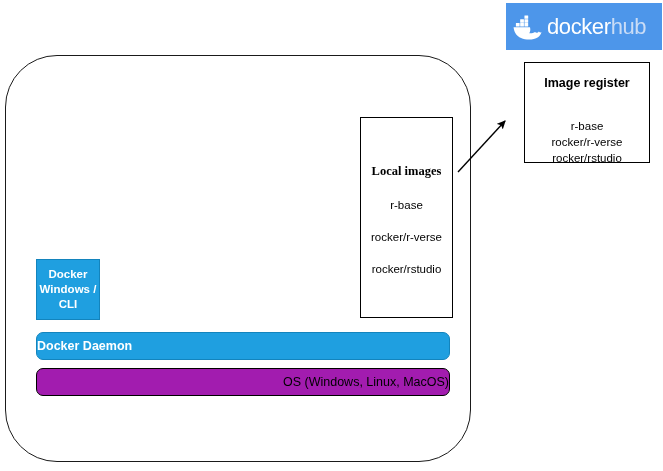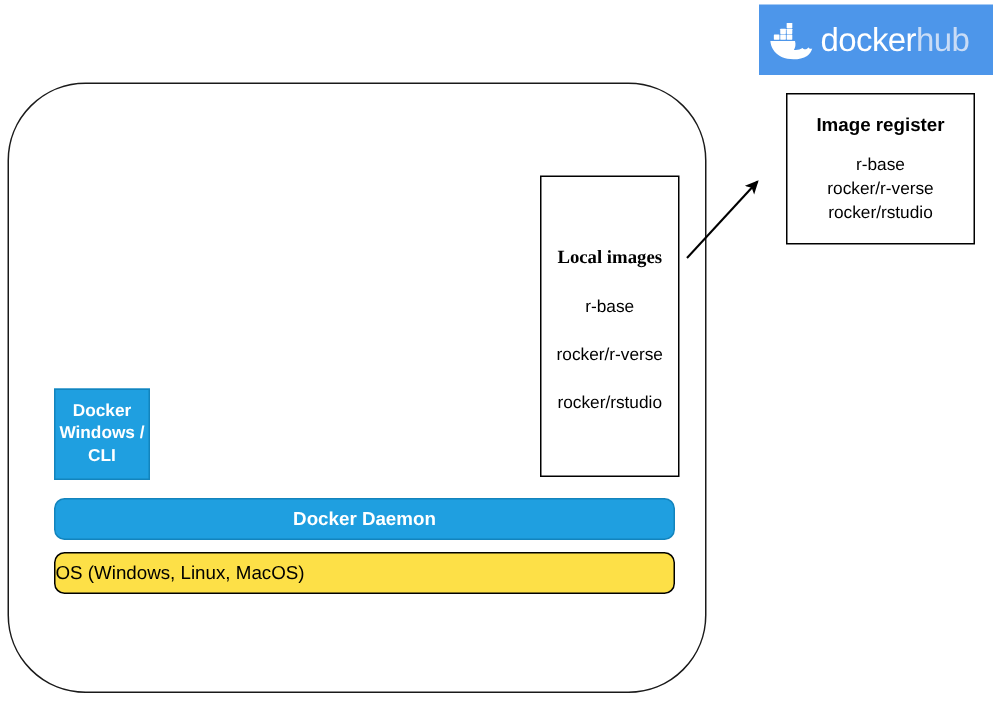--- a/index.html
+++ b/index.html
@@ -103,43 +103,42 @@
     left: 36px;
     top: 332px;
     width: 414px;
     height: 28px;
     background: #1f9fe0;
     border: 1px solid #1384bd;
     border-radius: 7px;
     box-sizing: border-box;
     display: flex;
     align-items: center;
-    justify-content: center;
   }
   #docker-daemon-label {
     font-size: 12.5px;
     font-weight: bold;
     color: #ffffff;
     white-space: nowrap;
   }
 
   
   #os-bar {
     position: absolute;
     left: 36px;
     top: 368px;
     width: 414px;
     height: 28px;
-    background: #fde047;
+    background: #a21caf;
     border: 1.3px solid #000000;
     border-radius: 7px;
     box-sizing: border-box;
     display: flex;
     align-items: center;
-    justify-content: flex-start;
+    justify-content: flex-end;
   }
   #os-label {
     font-size: 12.5px;
     color: #000000;
     white-space: nowrap;
   }
 
   
   #dockerhub-banner {
     position: absolute;
@@ -179,21 +178,21 @@
     background: #ffffff;
     box-sizing: border-box;
     text-align: center;
   }
   #image-register-title {
     font-size: 12.5px;
     font-weight: bold;
     color: #000000;
     white-space: nowrap;
     margin-top: 13px;
-    margin-bottom: 13px;
+    margin-bottom: 29px;
   }
   .register-item {
     font-size: 11.5px;
     color: #000000;
     white-space: nowrap;
     line-height: 1.38;
   }
 
   
   #push-arrow {

